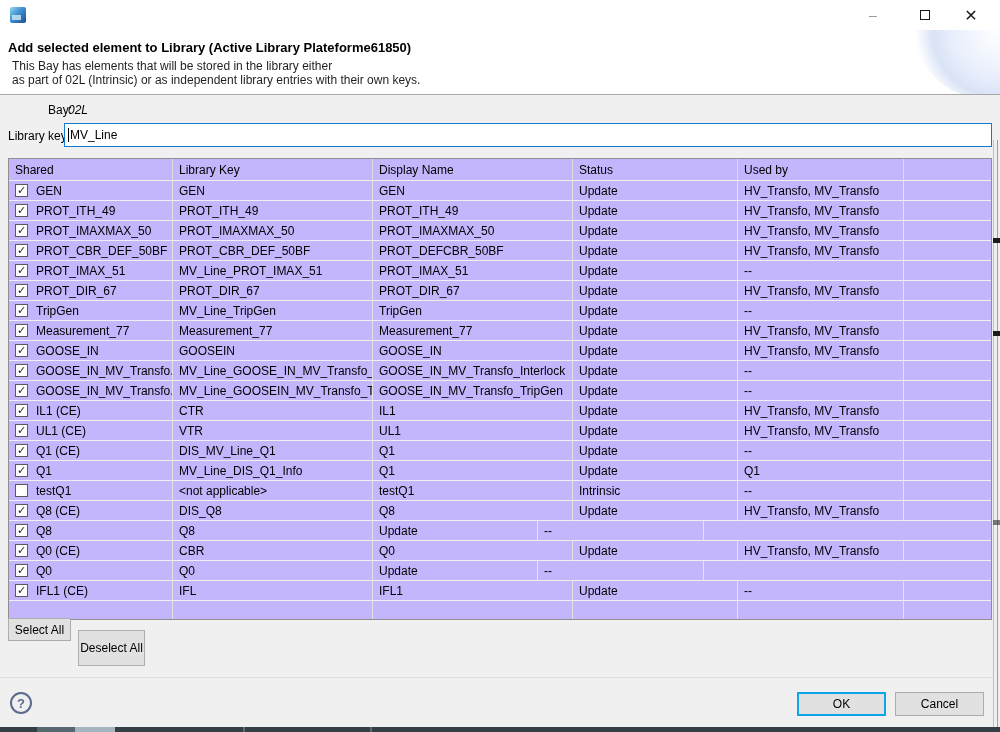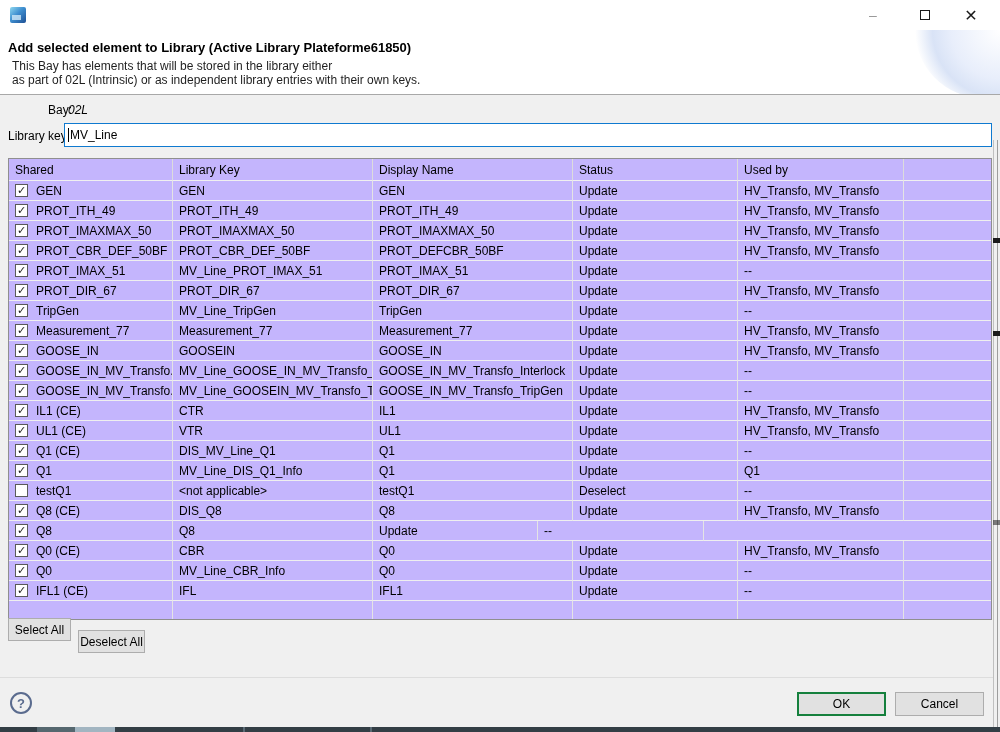--- a/index.html
+++ b/index.html
@@ -48,25 +48,25 @@
   .col-used { width:166px; }
   .col-fill { flex:1; border-right:none !important; }
   .cb { width:13px; height:13px; border:1px solid #5a5a5a; background:#fff; margin-right:8px; flex:0 0 auto;
     display:flex; align-items:center; justify-content:center; font-size:11px; line-height:11px; color:#1c1c1c; }
   .fill-row { flex:1; }
 
   
   .btn { position:absolute; background:#e1e1e1; border:1px solid #adadad; font-size:12px; color:#000;
     display:flex; align-items:center; justify-content:center; font-family:"Liberation Sans", sans-serif; }
   .btn-selectall { left:8px; top:618px; width:63px; height:23px; }
-  .btn-deselectall { left:78px; top:630px; width:67px; height:23px; }
+  .btn-deselectall { left:78px; top:630px; width:67px; height:36px; }
   .sep-bottom { position:absolute; left:0; top:677px; width:100%; height:1px; background:#dddddd; }
   .help-circle { position:absolute; left:10px; top:692px; width:22px; height:22px; border:2px solid #5a6b8e; border-radius:50%;
     display:flex; align-items:center; justify-content:center; font-size:13px; font-weight:bold; color:#5a6b8e; background:transparent; }
-  .btn-ok { left:797px; top:692px; width:89px; height:24px; border:2px solid #15803d; }
+  .btn-ok { left:797px; top:692px; width:89px; height:24px; border:2px solid #0ea5e9; }
   .btn-cancel { left:895px; top:692px; width:89px; height:24px; }
 
   
   .edge-strip { position:absolute; right:0; top:140px; width:7px; height:587px; background:#f0f0f0; border-left:1px solid #c0c0c0; }
   .edge-line { position:absolute; right:2px; top:0; width:1px; height:100%; background:#9d9d9d; }
   .edge-tick { position:absolute; right:0; width:7px; height:5px; background:#1b1b1b; }
 
   
   .taskbar { position:absolute; left:0; top:727px; width:100%; height:5px; background:#333e45; }
   .tb-seg1 { position:absolute; left:37px; top:0; width:38px; height:5px; background:#55676f; }
@@ -278,21 +278,21 @@
           <div class="cell col-used">Q1</div>
           <div class="cell col-fill"></div>
         </div>
         <div class="trow">
           <div class="cell col-shared">
             <span class="cb"></span>
             <span>testQ1</span>
           </div>
           <div class="cell col-lib">&lt;not applicable&gt;</div>
           <div class="cell col-disp">testQ1</div>
-          <div class="cell col-status">Deselect</div>
+          <div class="cell col-status">Intrinsic</div>
           <div class="cell col-used">--</div>
           <div class="cell col-fill"></div>
         </div>
         <div class="trow">
           <div class="cell col-shared">
             <span class="cb">✓</span>
             <span>Q8 (CE)</span>
           </div>
           <div class="cell col-lib">DIS_Q8</div>
           <div class="cell col-disp">Q8</div>
@@ -319,21 +319,20 @@
           <div class="cell col-disp">Q0</div>
           <div class="cell col-status">Update</div>
           <div class="cell col-used">HV_Transfo, MV_Transfo</div>
           <div class="cell col-fill"></div>
         </div>
         <div class="trow">
           <div class="cell col-shared">
             <span class="cb">✓</span>
             <span>Q0</span>
           </div>
-          <div class="cell col-lib">MV_Line_CBR_Info</div>
           <div class="cell col-disp">Q0</div>
           <div class="cell col-status">Update</div>
           <div class="cell col-used">--</div>
           <div class="cell col-fill"></div>
         </div>
         <div class="trow">
           <div class="cell col-shared">
             <span class="cb">✓</span>
             <span>IFL1 (CE)</span>
           </div>

